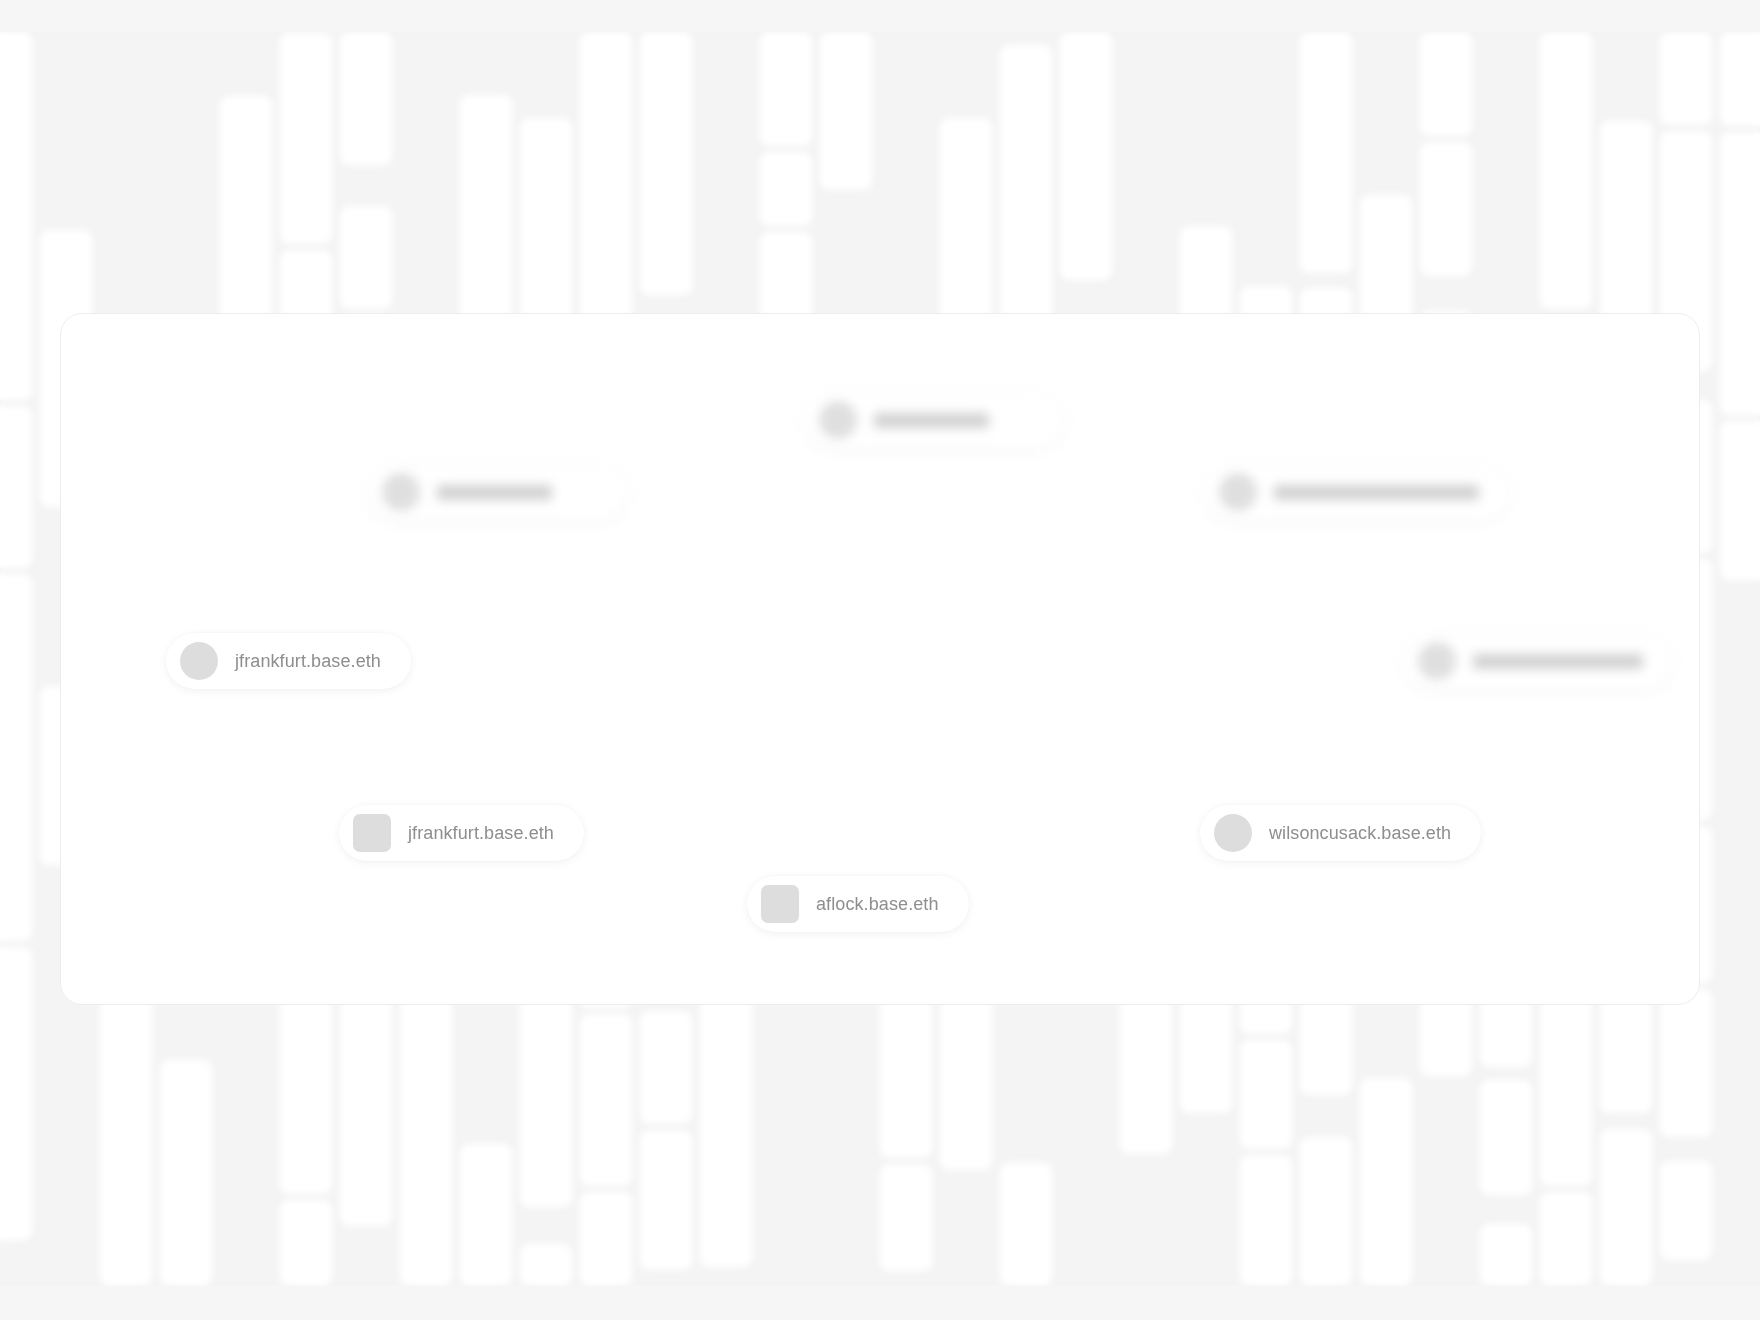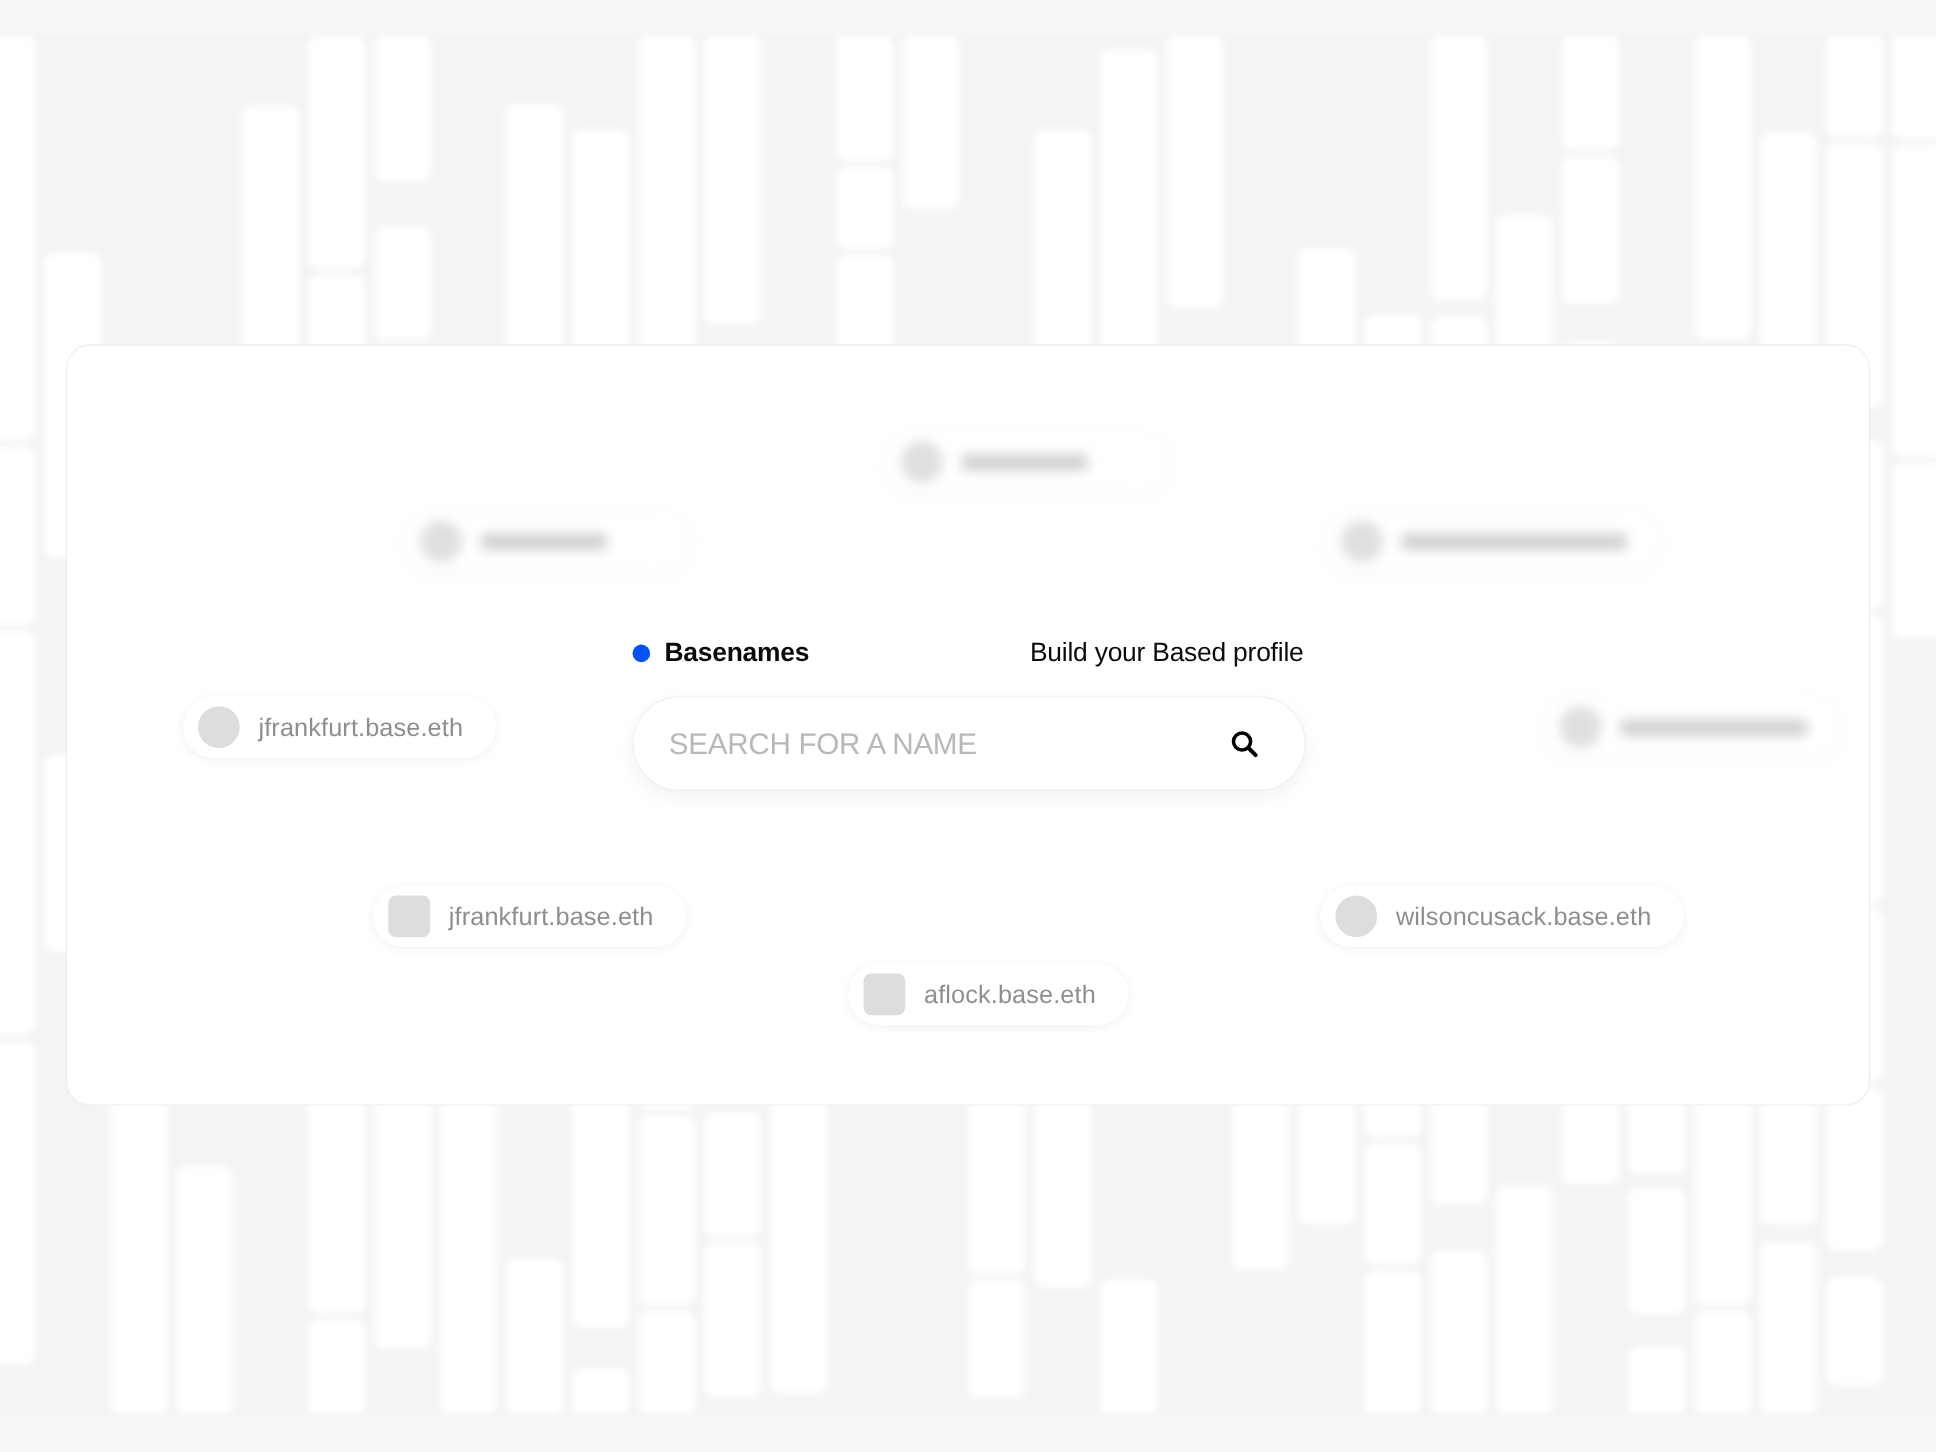--- a/index.html
+++ b/index.html
@@ -91,21 +91,21 @@
     width: 38px;
     height: 38px;
     border-radius: 50%;
     flex: 0 0 38px;
     background: #ddd;
     overflow: hidden;
     position: relative;
   }
   .pill .pill-avatar.sq { border-radius: 7px; }
   .pill .pill-label {
-    font-size: 23px;
+    font-size: 18px;
     color: #8e8e8e;
     letter-spacing: 0.1px;
     font-family: "Liberation Sans", sans-serif;
   }
 
   
   .pill.blurred {
     filter: blur(5.5px);
     opacity: 0.93;
     z-index: 11;
@@ -362,41 +362,20 @@
         <span class="pill-label" style="background: rgb(207, 207, 207); border-radius: 4px; height: 15px; display: inline-block; width: 170px;"></span>
       </div>
       <div class="pill" style="left: 339px; top: 805px;">
         <span class="pill-avatar av-orange sq"></span>
         <span class="pill-label">jfrankfurt.base.eth</span>
       </div>
       <div class="pill" style="left: 1200px; top: 805px;">
         <span class="pill-avatar av-blue"></span>
         <span class="pill-label">wilsoncusack.base.eth</span>
       </div>
-      <div class="pill" style="left: 771px; top: 876px;">
+      <div class="pill" style="left: 747px; top: 876px;">
         <span class="pill-avatar av-white sq"></span>
         <span class="pill-label">aflock.base.eth</span>
       </div>
     </div>
 
-  <div id="center-block">
-    <div id="center-header">
-      <div id="brand-group">
-        <span id="brand-dot"></span>
-        <span id="brand-name">Basenames</span>
-      </div>
-      <div id="tagline">Build your Based profile</div>
-    </div>
-
-    <div id="search-box">
-      <input id="search-input" type="text" placeholder="SEARCH FOR A NAME" style="">
-      <button id="search-submit">
-        <span>
-          <svg width="30" height="30" viewBox="0 0 24 24" fill="none" aria-hidden="true">
-            <circle cx="10.5" cy="10.5" r="6.2" stroke="#000000" stroke-width="2.6"></circle>
-            <line x1="15.2" y1="15.2" x2="20.4" y2="20.4" stroke="#000000" stroke-width="2.9" stroke-linecap="round"></line>
-          </svg>
-        </span>
-      </button>
-    </div>
-  </div>
 
 </div>
 
 </body></html>

